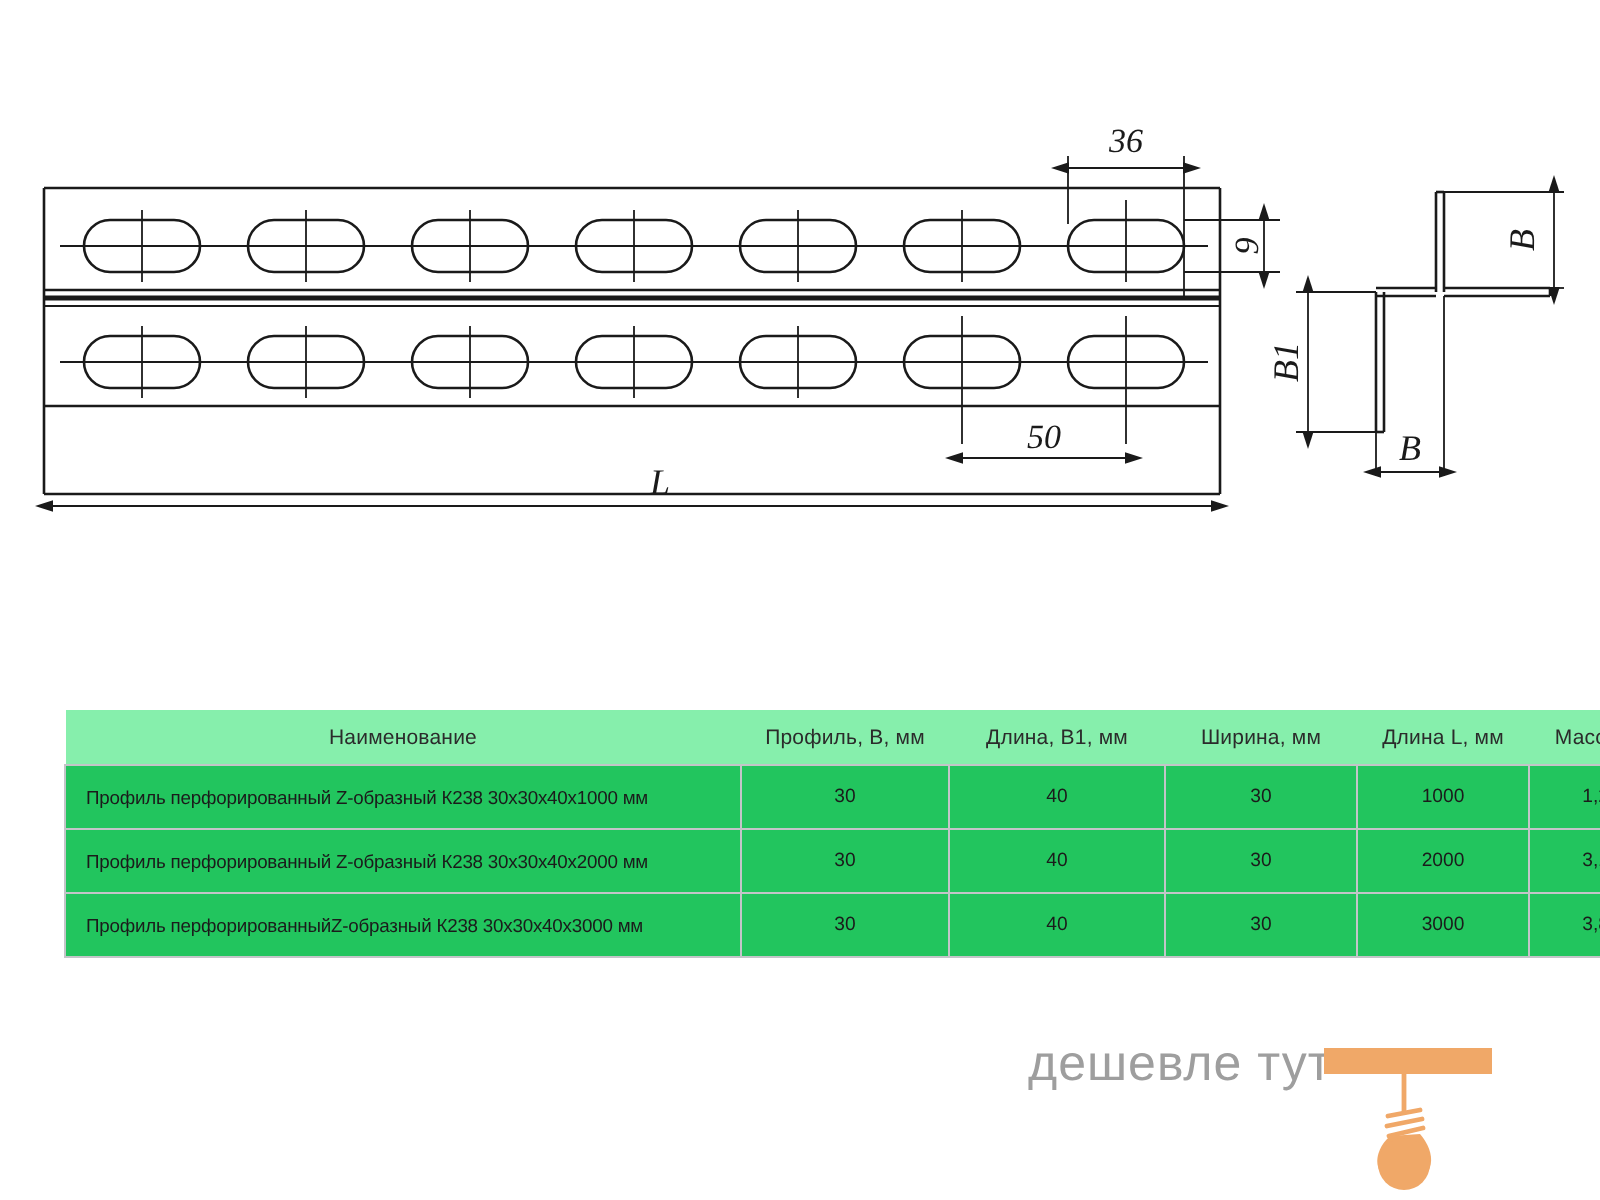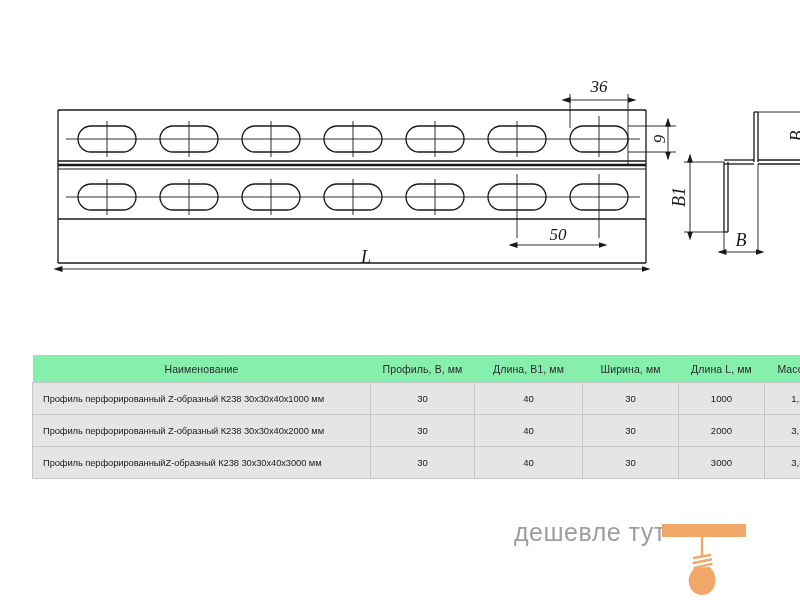--- a/index.html
+++ b/index.html
@@ -12,24 +12,23 @@
     height: 600px;
     position: relative;
     overflow: hidden;
     font-family: "Liberation Sans", sans-serif;
     color: #1a1a1a;
   }
 
   
   #drawing-area {
     position: absolute;
-    left: 0; top: 16px;
+    left: 0; top: 0;
     width: 700px;
     height: 330px;
-    padding-left: 36px;
   }
   #drawing-svg { display: block; }
 
   
   #spec-table-wrap {
     position: absolute;
     left: 32px;
     top: 355px;
     width: 736px;
   }
@@ -50,21 +49,21 @@
     white-space: nowrap;
     letter-spacing: .1px;
   }
   table.spec tbody td {
     border: 1px solid #c3c5c8;
     height: 31px;
     font-size: 9.6px;
     color: #1b1b1b;
     text-align: center;
     padding: 0 4px;
-    background: #e5e5e5;
+    background: #22c55e;
     white-space: nowrap;
     overflow: hidden;
   }
   table.spec tbody td.name {
     text-align: left;
     padding-left: 10px;
     font-size: 9.4px;
     letter-spacing: -0.1px;
   }
   

